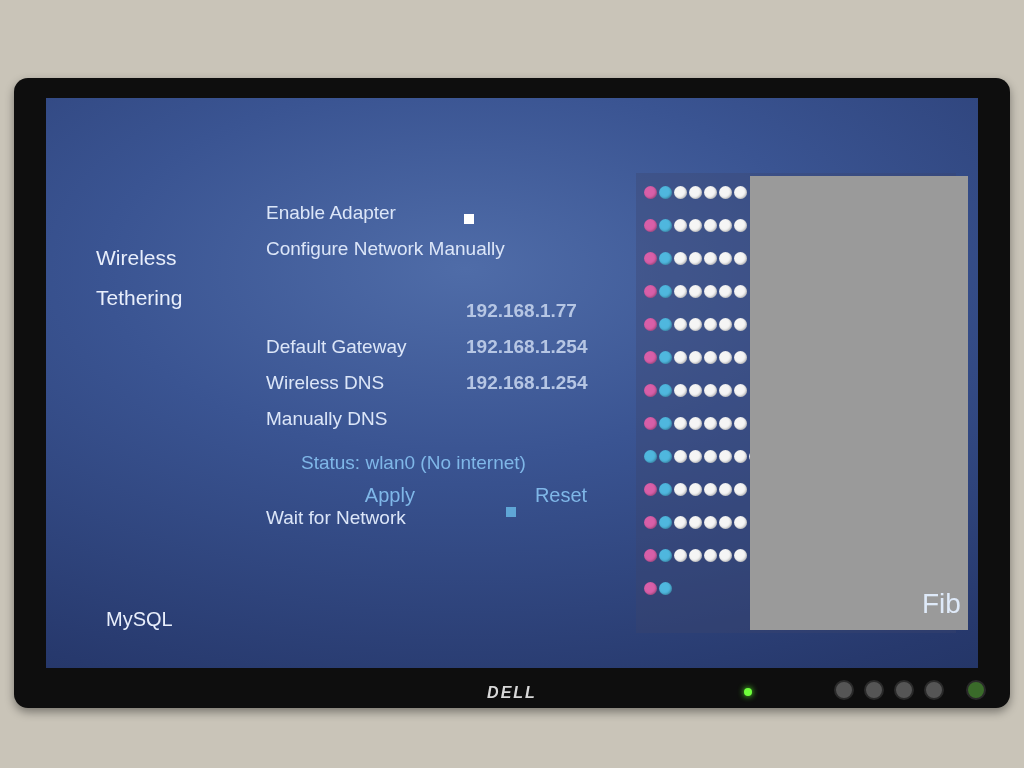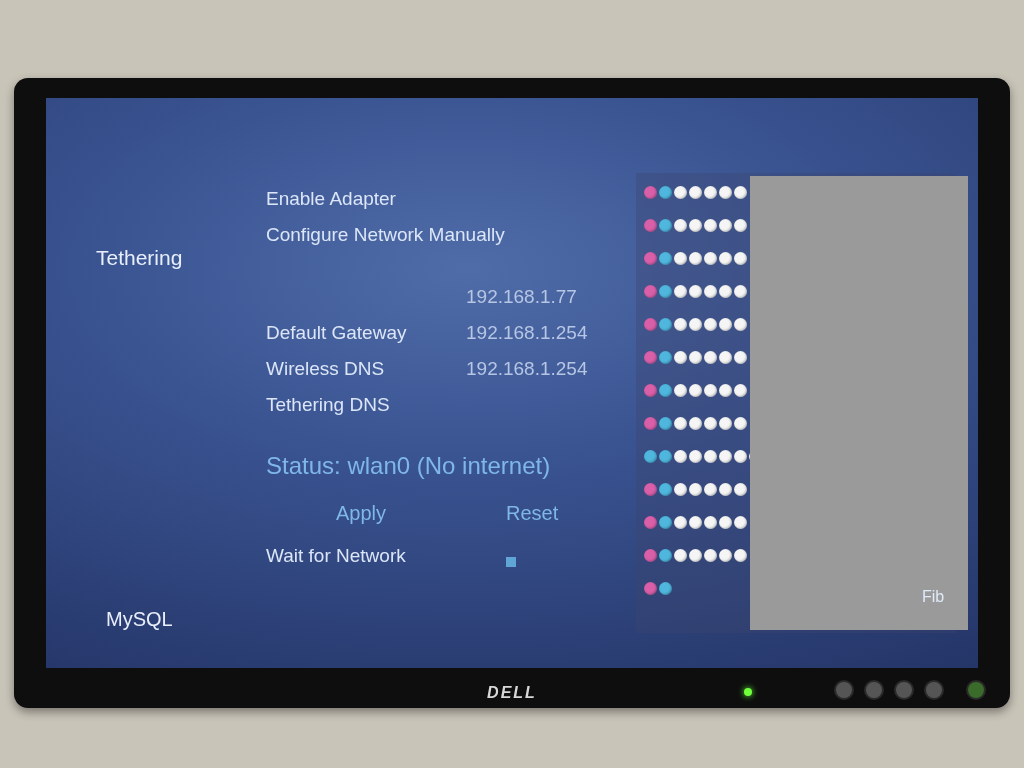--- a/index.html
+++ b/index.html
@@ -87,56 +87,56 @@
   .center {
     position: absolute;
     left: 220px;
     top: 90px;
     width: 350px;
     color: #dce6f8;
     font-size: 19px;
   }
   .row {
     display: flex;
-    align-items: flex-start;
+    align-items: flex-end;
     height: 36px;
-    flex-direction: column;
   }
   .row .lbl { flex: 0 0 170px; }
-  .row .val  { color: #b6c6e4; }
+  .row .val  { color: #b6c6e4; font-weight: bold; }
   .valcol {
     position: absolute;
     left: 200px;
   }
   .chk {
     display: inline-block;
     width: 10px;
     height: 10px;
     background: #fff;
     margin-left: 28px;
     vertical-align: middle;
   }
   .chk.blue { background: #5fa6d6; }
   .status {
     margin-top: 22px;
     color: #7fb7e8;
-    font-size: 24px;
+    font-size: 19px;
+    margin-left: 35px;
   }
   .btns {
     display: flex;
     gap: 120px;
-    margin-top: 22px;
+    margin-top: 10px;
     padding-left: 70px;
     color: #7fb7e8;
     font-size: 20px;
+    justify-content: center;
   }
   .wait {
-    margin-top: 20px;
     display: flex;
-    align-items: flex-end;
+    align-items: flex-start;
     color: #dce6f8;
   }
   
   .rpanel {
     position: absolute;
     left: 590px;
     top: 75px;
     width: 320px;
     height: 460px;
     background: rgba(60,70,110,0.35);
@@ -163,37 +163,38 @@
     background: #f5f5f5;
     box-shadow: inset -1px -1px 2px rgba(0,0,0,.25);
   }
   .dot.m { background: #d85fa8; }
   .dot.c { background: #4fb7de; }
   .fib {
     position: absolute;
     left: 876px;
     top: 490px;
     color: #dfeaf9;
-    font-size: 16px;
+    font-size: 28px;
   }
 </style>
 </head>
 <body>
 
 <div class="bezel">
   <div class="powerled"></div>
   <div class="hwbtn" style="left:820px"></div>
   <div class="hwbtn" style="left:850px"></div>
   <div class="hwbtn" style="left:880px"></div>
   <div class="hwbtn" style="left:910px"></div>
   <div class="hwbtn" style="left:952px;background:#3a6b2a;"></div>
 
   <div class="screen">
 
     <div class="nav">
+      <div class="nav-item">Wireless</div>
       <div class="nav-item">Tethering</div>
     </div>
     <div class="exit">MySQL</div>
 
     <div class="center">
       <div class="row">
         <span class="lbl">Enable Adapter</span>
         <span class="chk"></span>
       </div>
       <div class="row">
@@ -207,21 +208,21 @@
       </div>
       <div class="row">
         <span class="lbl">Default Gateway</span>
         <span class="valcol val">192.168.1.254</span>
       </div>
       <div class="row">
         <span class="lbl">Wireless DNS</span>
         <span class="valcol val">192.168.1.254</span>
       </div>
       <div class="row">
-        <span class="lbl">Tethering DNS</span>
+        <span class="lbl">Manually DNS</span>
         <span class="valcol val"></span>
       </div>
 
       <div class="status">Status: wlan0 (No internet)</div>
 
       <div class="btns">
         <span>Apply</span>
         <span>Reset</span>
       </div>
 

